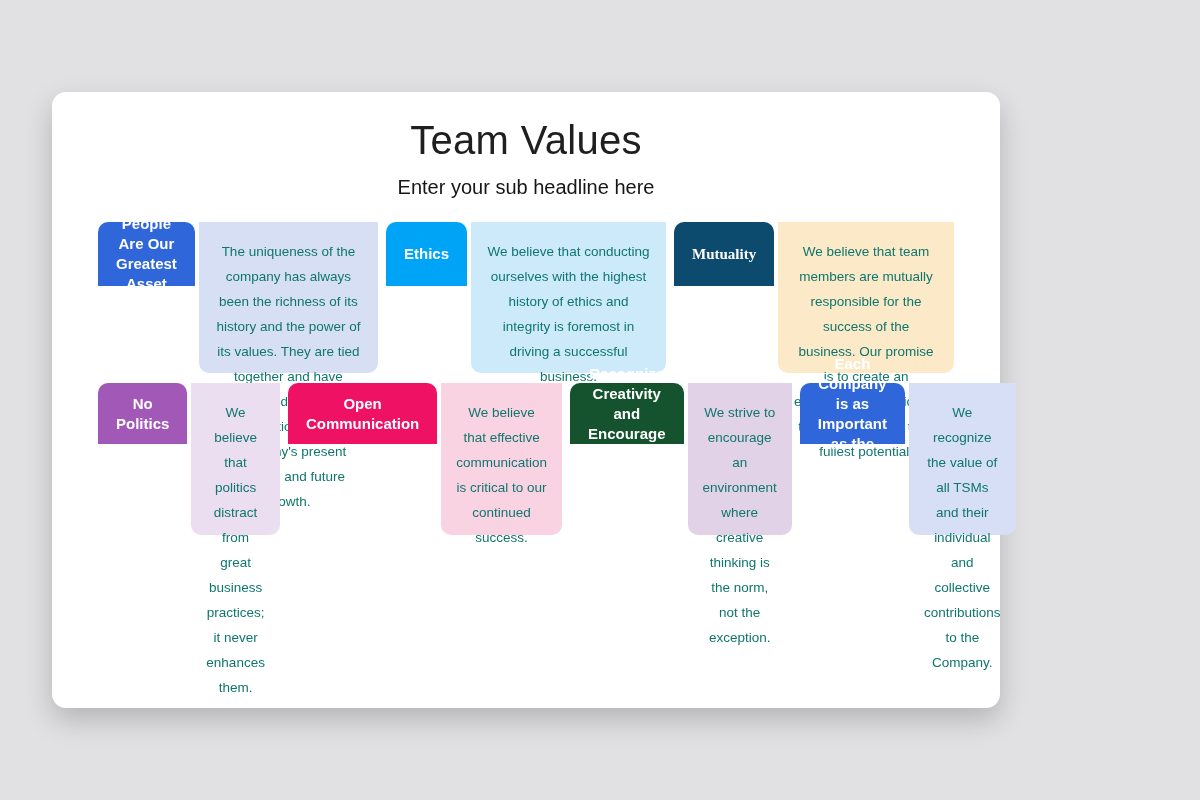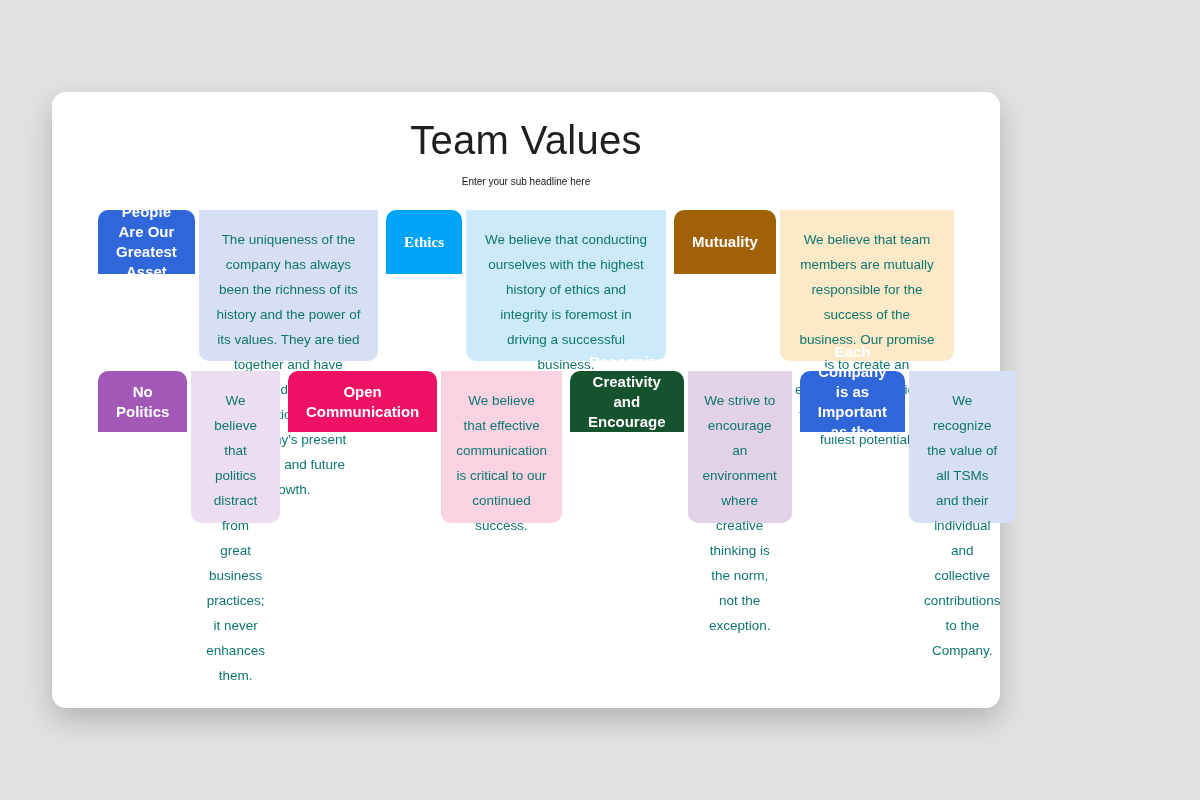--- a/index.html
+++ b/index.html
@@ -22,21 +22,21 @@
     margin-top:26px;
     text-align:center;
     font-size:40px;
     font-weight:500;
     color:#1f1f1f;
     letter-spacing:0.3px;
   }
   .slide-subtitle {
     margin-top:13px;
     text-align:center;
-    font-size:10px;
+    font-size:20px;
     color:#161616;
   }
   .cards-area { padding:0 46px; }
   .row { display:grid; gap:8px; }
   .row-top { grid-template-columns:repeat(3,1fr); margin-top:23px; }
   .row-bottom { grid-template-columns:repeat(4,1fr); margin-top:10px; }
   .card { display:flex; gap:4px; }
   .card-header {
     color:#ffffff;
     font-weight:bold;
@@ -68,25 +68,25 @@
   <div class="slide-subtitle">Enter your sub headline here</div>
 
   <div class="cards-area">
 
     <div class="row row-top">
       <div class="card">
         <div class="card-header" style="background-color: rgb(47, 102, 217);">People Are Our Greatest Asset</div>
         <div class="card-body" style="background-color: rgb(215, 223, 245);">The uniqueness of the company has always been the richness of its history and the power of its values. They are tied together and have provided a strong foundation for the Company's present success and future growth.</div>
       </div>
       <div class="card">
-        <div class="card-header" style="background-color: rgb(0, 164, 247); font-family: Liberation Serif, serif;">Ethics</div>
+        <div class="card-header" style="background-color: rgb(0, 164, 247);">Ethics</div>
         <div class="card-body" style="background-color: rgb(205, 234, 251);">We believe that conducting ourselves with the highest history of ethics and integrity is foremost in driving a successful  business.</div>
       </div>
       <div class="card">
-        <div class="card-header" style="background-color: #a16207;">Mutuality</div>
+        <div class="card-header" style="background-color: #0c4a6e; font-family: Liberation Serif, serif;">Mutuality</div>
         <div class="card-body" style="background-color: rgb(251, 233, 200);">We believe that team members are mutually responsible for the success of the business. Our promise is to create an environment in which all teams can realize their fullest potential.</div>
       </div>
     </div>
 
     <div class="row row-bottom">
       <div class="card">
         <div class="card-header" style="background-color: rgb(161, 88, 182);">No Politics</div>
         <div class="card-body" style="background-color: rgb(236, 222, 241);">We believe that politics distract from great business practices; it never enhances them.</div>
       </div>
       <div class="card">

